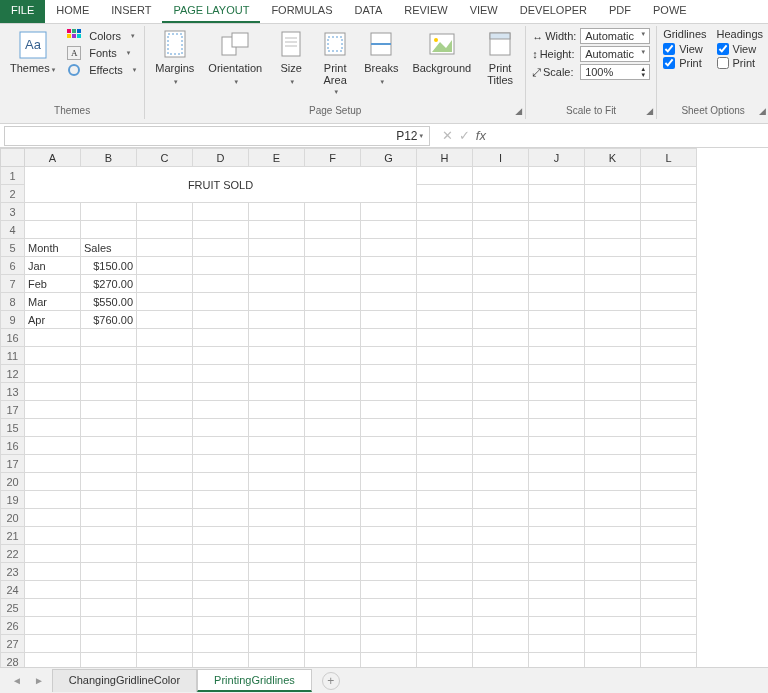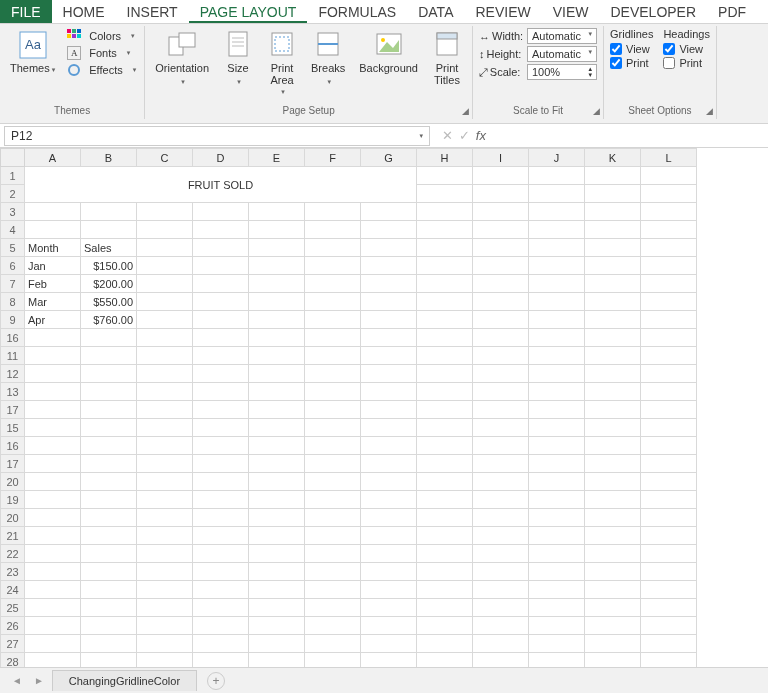--- a/index.html
+++ b/index.html
@@ -1,20 +1,20 @@
 <!DOCTYPE html>
 <html><head>
 <meta charset="utf-8">
 <style>
 * { margin: 0; padding: 0; box-sizing: border-box; font-family: 'Segoe UI', Tahoma, sans-serif; }
 body { background: #fff; width: 768px; height: 693px; overflow: hidden; font-size: 12px; color: #333; display: flex; flex-direction: column; }
 
 
 .tab-row { display: flex; height: 24px; background: #fff; border-bottom: 1px solid #d4d4d4; }
-.tab { padding: 4px 11px; font-size: 14px; cursor: pointer; color: #444; white-space: nowrap; }
+.tab { padding: 4px 11px; font-size: 11px; cursor: pointer; color: #444; white-space: nowrap; }
 .tab.file { background: #217346; color: #fff; font-weight: 400; }
 .tab.active { color: #217346; border-bottom: 2px solid #217346; background:#fff; }
 
 
 .ribbon { display: flex; height: 100px; background: #f1f1f1; border-bottom: 1px solid #d4d4d4; padding: 2px 0 4px; }
 .group { border-right: 1px solid #d4d4d4; padding: 2px 6px 0; display: flex; flex-direction: column; justify-content: space-between; position: relative; }
 .group-body { display: flex; align-items: flex-start; gap: 6px; flex: 1; }
 .group-label { font-size: 10px; text-align: center; color: #666; padding: 2px 0 3px; }
 .big-btn { display: flex; flex-direction: column; align-items: center; gap: 2px; padding: 2px 4px; cursor: pointer; }
 .big-btn .ico { width: 30px; height: 30px; display: flex; align-items: center; justify-content: center; }
@@ -27,21 +27,21 @@
 .check-item input { width: 12px; height: 12px; }
 .launcher { position: absolute; right: 3px; bottom: 3px; font-size: 9px; color: #777; cursor: pointer; }
 .scale-row { display: flex; align-items: center; gap: 4px; font-size: 11px; margin-bottom: 2px; }
 .scale-row .slabel { width: 44px; display: flex; align-items: center; gap: 2px; }
 .scale-row .sval { border: 1px solid #ababab; background: #fff; padding: 1px 4px; width: 70px; font-size: 11px; display: flex; justify-content: space-between; align-items: flex-start; }
 .sheet-col { display: flex; flex-direction: column; }
 .sheet-col .hdr { font-size: 11px; padding-bottom: 2px; }
 
 
 .fbar-row { display: flex; height: 24px; align-items: center; border-bottom: 1px solid #d4d4d4; background: #fff; padding-right: 6px; }
-.name-box { width: 426px; border: 1px solid #ccc; margin: 2px 4px; padding: 2px 6px; font-size: 12px; display: flex; justify-content: space-between; align-items: center; }
+.name-box { width: 426px; border: 1px solid #ccc; margin: 2px 4px; padding: 2px 6px; font-size: 12px; display: flex; justify-content: flex-end; align-items: center; }
 .fbar-btns { display: flex; gap: 6px; color: #bbb; padding: 0 8px; }
 .fbar-btns span { cursor: pointer; font-size: 13px; }
 .fx { font-style: italic; color: #666; font-size: 12px; }
 .formula-input { flex: 1; border: none; outline: none; font-size: 12px; padding: 2px; }
 
 
 .grid-wrap { flex: 1; overflow: hidden; position: relative; }
 .grid { border-collapse: collapse; table-layout: fixed; }
 .grid th, .grid td { border: 1px solid #d9d9d9; font-size: 11px; font-weight: normal; }
 .grid .corner { width: 24px; height: 18px; background: #f0f0f0; border: 1px solid #d4d4d4; }
@@ -112,20 +112,29 @@
           </div>
       </div>
     </div>
     <div class="group-label">Themes</div>
   </div>
 
   <div class="group">
     <div class="group-body">
       <div class="big-btn">
           <span class="ico">
+            <svg width="26" height="30">
+              <rect x="3" y="1" width="20" height="26" fill="#fff" stroke="#999"></rect>
+              <rect x="6" y="4" width="14" height="20" fill="none" stroke="#5b9bd5" stroke-dasharray="2"></rect>
+            </svg>
+          </span>
+          <span class="lbl"><span>Margins</span><br><span class="caret">▾</span></span>
+        </div>
+      <div class="big-btn">
+          <span class="ico">
             <svg width="30" height="28">
               <rect x="2" y="6" width="14" height="18" fill="#fff" stroke="#999"></rect>
               <rect x="12" y="2" width="16" height="14" fill="#fff" stroke="#999"></rect>
             </svg>
           </span>
           <span class="lbl"><span>Orientation</span><br><span class="caret">▾</span></span>
         </div>
       <div class="big-btn">
           <span class="ico">
             <svg width="24" height="30">
@@ -353,21 +362,21 @@
           <td class="cell"></td>
           <td class="cell"></td>
           <td class="cell"></td>
           <td class="cell"></td>
           <td class="cell"></td>
           <td class="cell"></td>
         </tr>
         <tr>
           <th class="rowh">7</th>
           <td class="cell">Feb</td>
-          <td class="cell r">$200.00</td>
+          <td class="cell r">$270.00</td>
           <td class="cell"></td>
           <td class="cell"></td>
           <td class="cell"></td>
           <td class="cell"></td>
           <td class="cell"></td>
           <td class="cell"></td>
           <td class="cell"></td>
           <td class="cell"></td>
           <td class="cell"></td>
           <td class="cell"></td>
@@ -689,15 +698,16 @@
         </tr>
       </tbody>
     </table>
 </div>
 
 <div class="sheet-bar">
   <span class="sheet-nav">◄</span>
   <span class="sheet-nav">►</span>
   <div id="sheets-host" style="display:flex;gap:0">
       <div class="sheet-tab">ChangingGridlineColor</div>
+      <div class="sheet-tab active">PrintingGridlines</div>
     </div>
   <div class="add-sheet">+</div>
 </div>
 
 </body></html>

